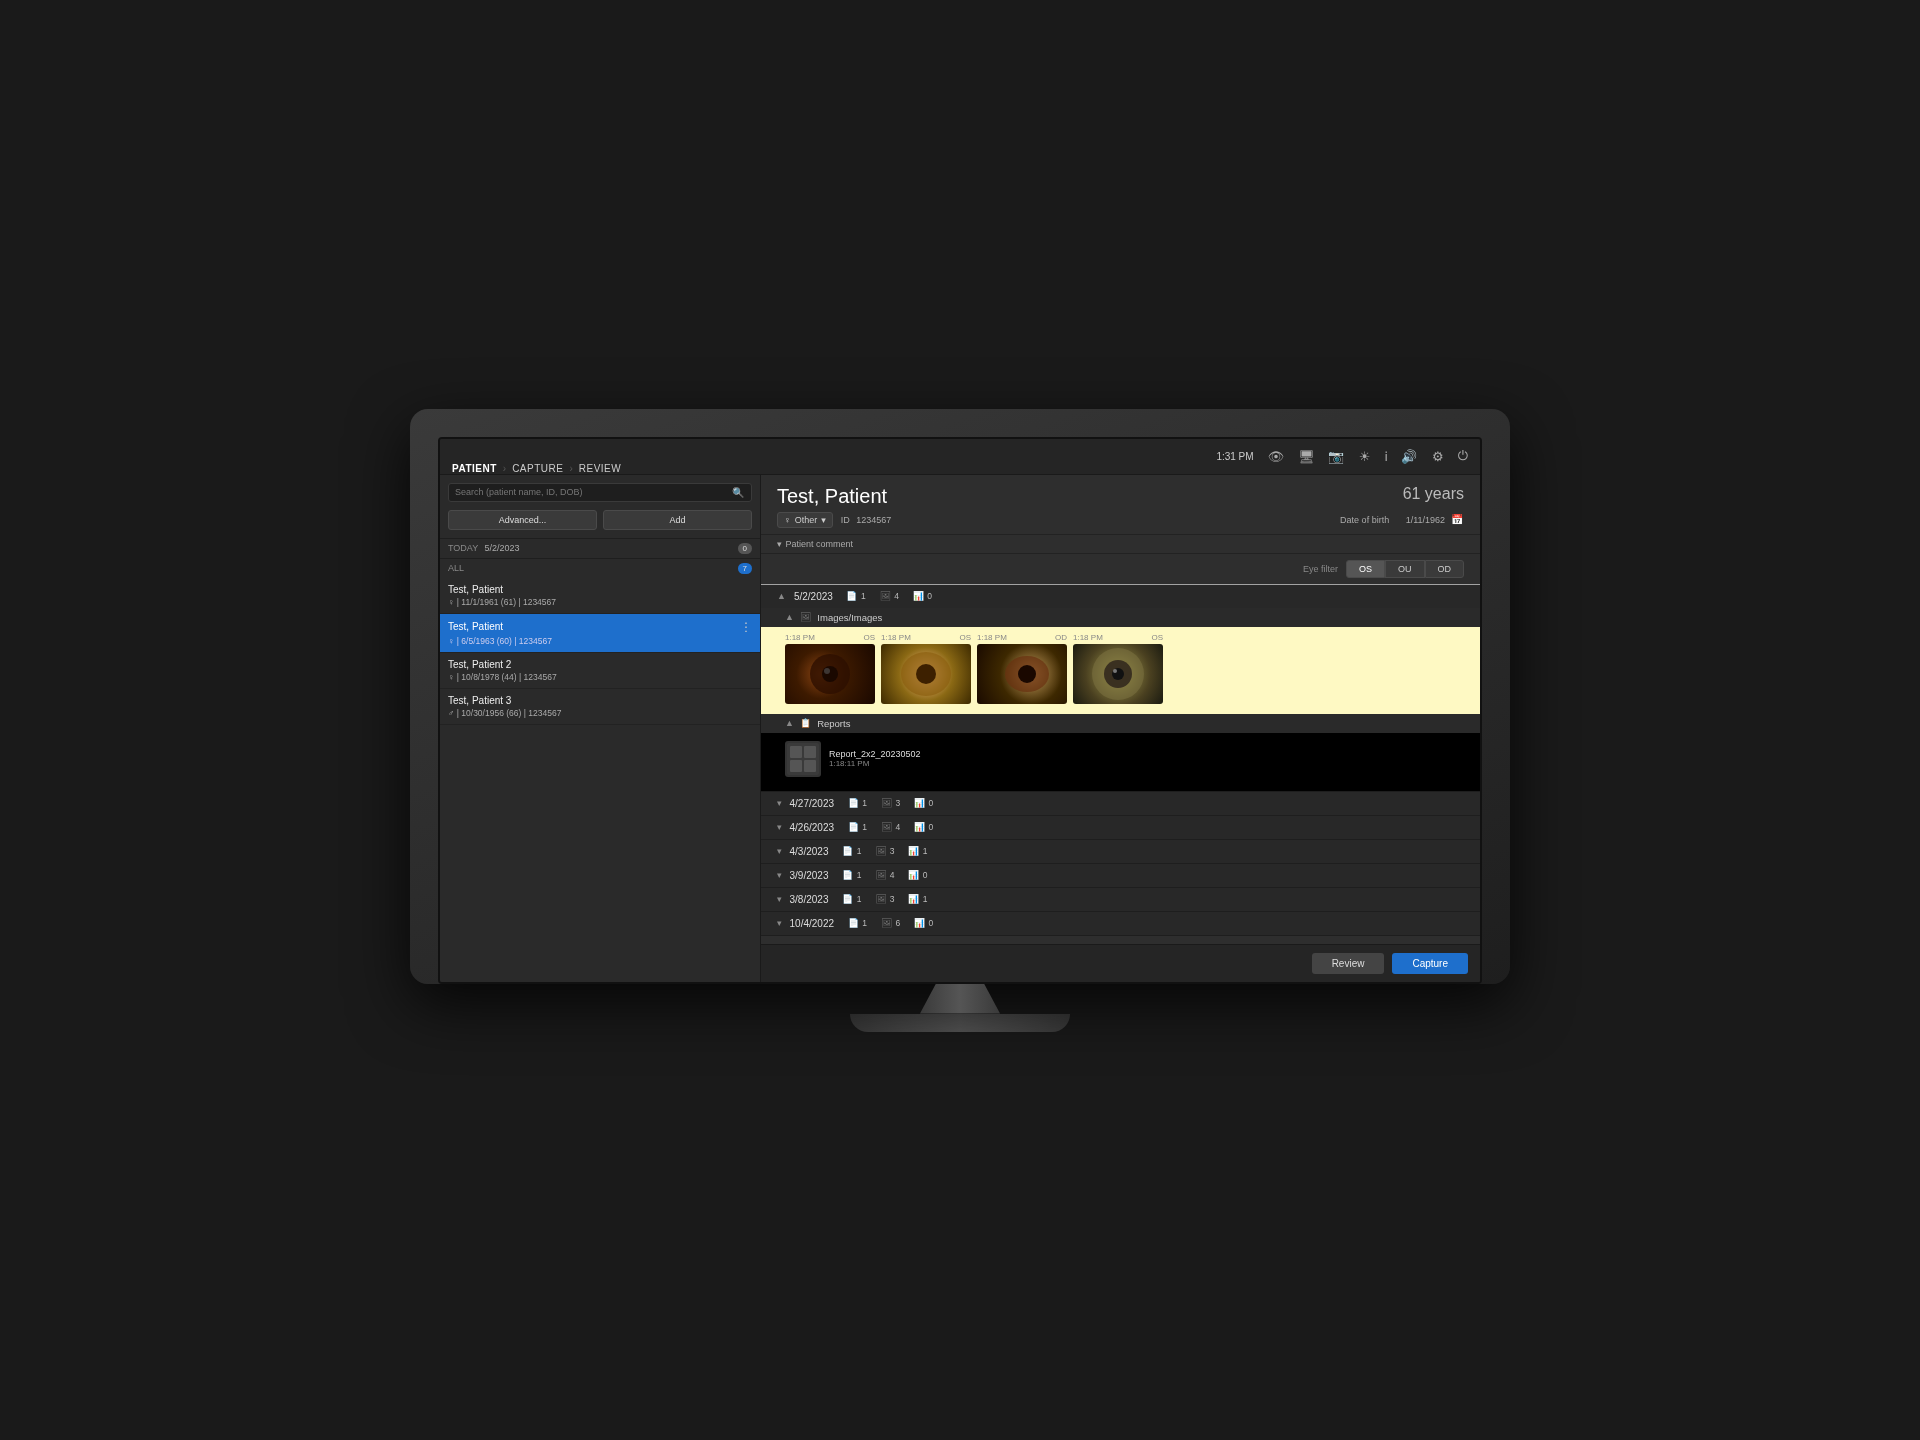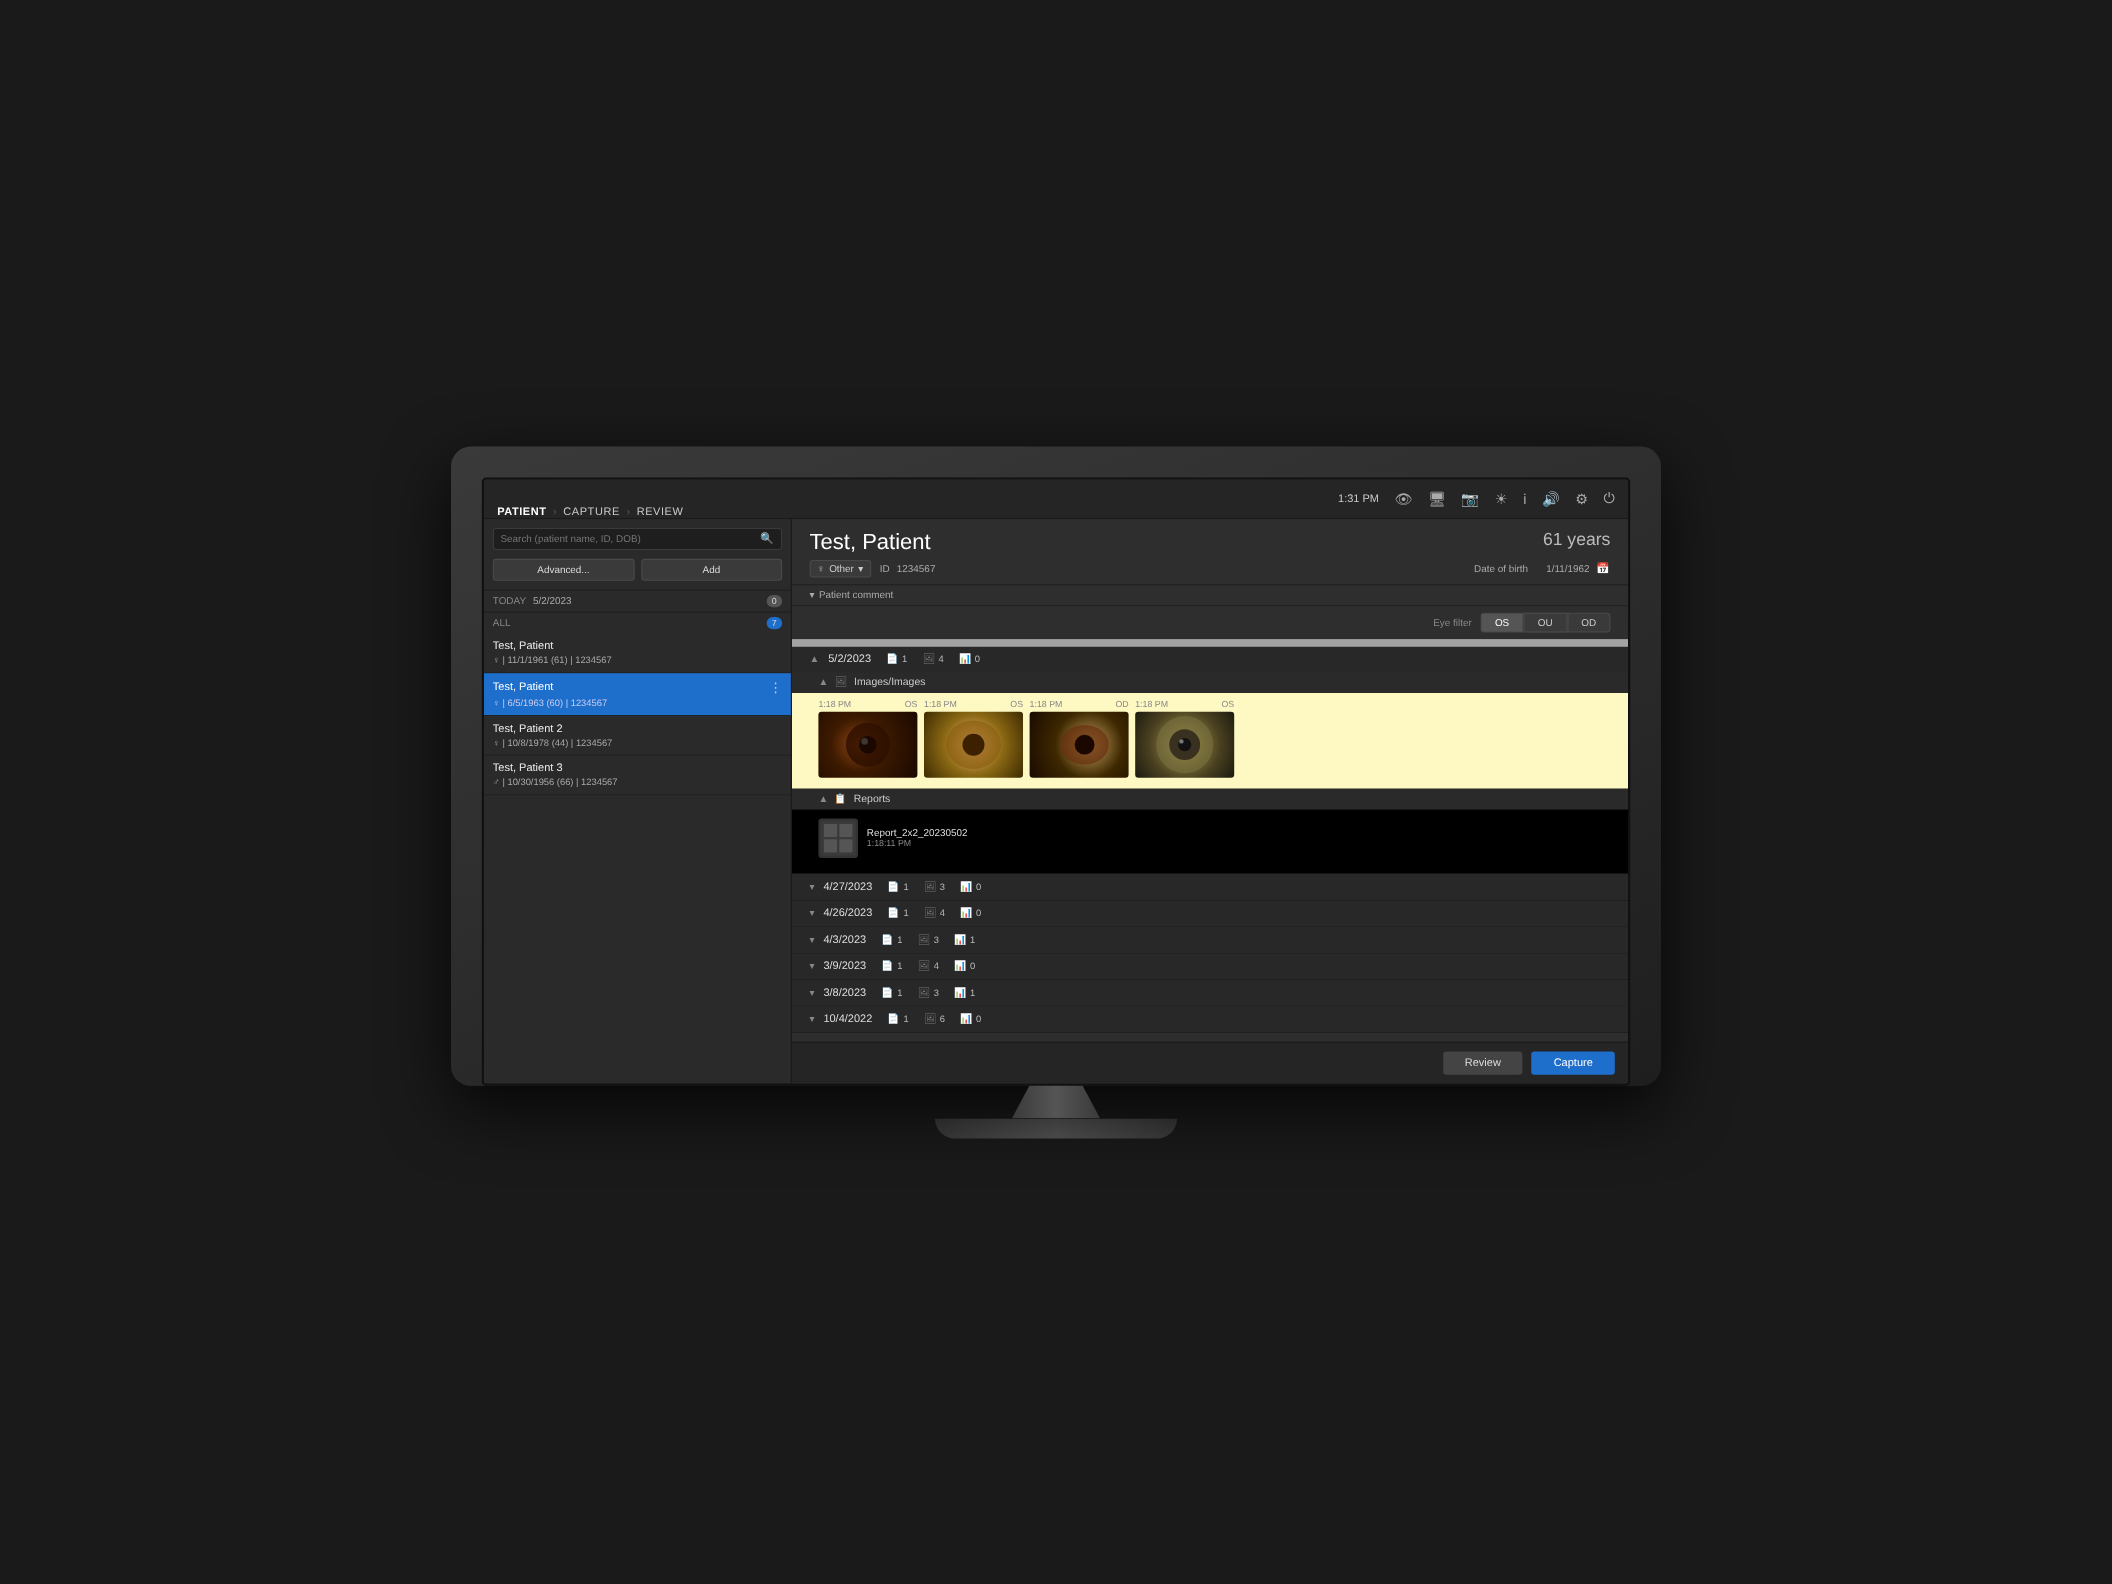--- a/index.html
+++ b/index.html
@@ -125,21 +125,21 @@
     }
 
     
     .main-layout {
       display: flex;
       height: calc(100% - 60px);
     }
 
     
     .sidebar {
-      width: 280px;
+      width: 321px;
       background: #2a2a2a;
       border-right: 1px solid #1a1a1a;
       display: flex;
       flex-direction: column;
       flex-shrink: 0;
     }
 
     .search-bar {
       padding: 8px;
       display: flex;
@@ -315,21 +315,21 @@
       gap: 4px;
     }
 
     
     .eye-filter-row {
       padding: 6px 16px;
       display: flex;
       align-items: center;
       justify-content: flex-end;
       gap: 0;
-      border-bottom: 7px solid #a3a3a3;
+      border-bottom: 1px solid #a3a3a3;
     }
     .eye-filter-label {
       font-size: 9px;
       color: #888;
       margin-right: 8px;
     }
     .eye-btn {
       padding: 3px 12px;
       font-size: 9px;
       background: #3a3a3a;

